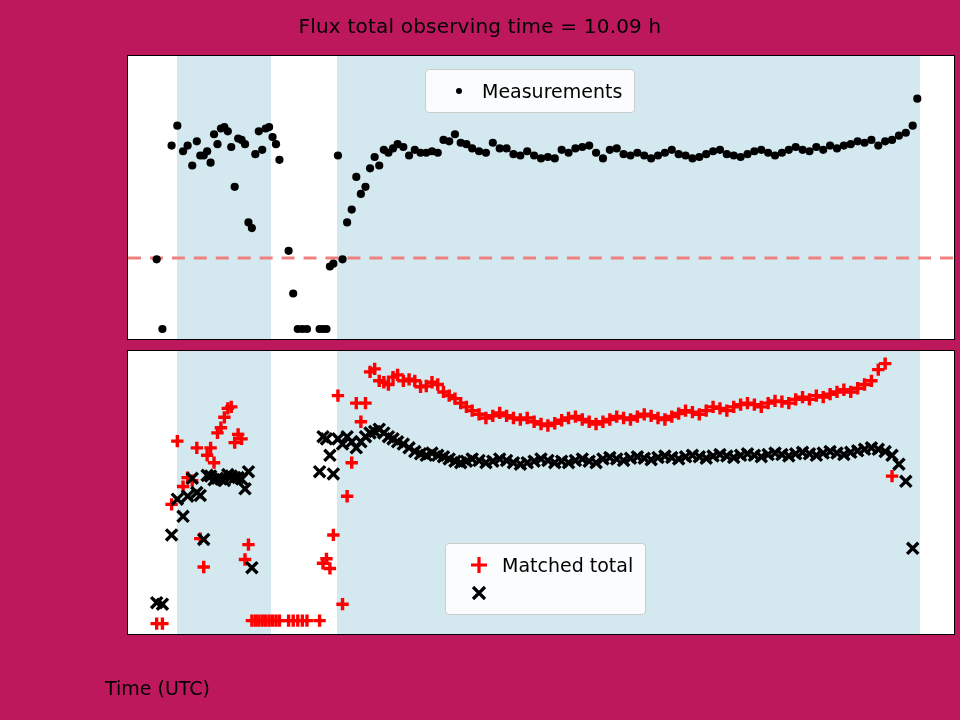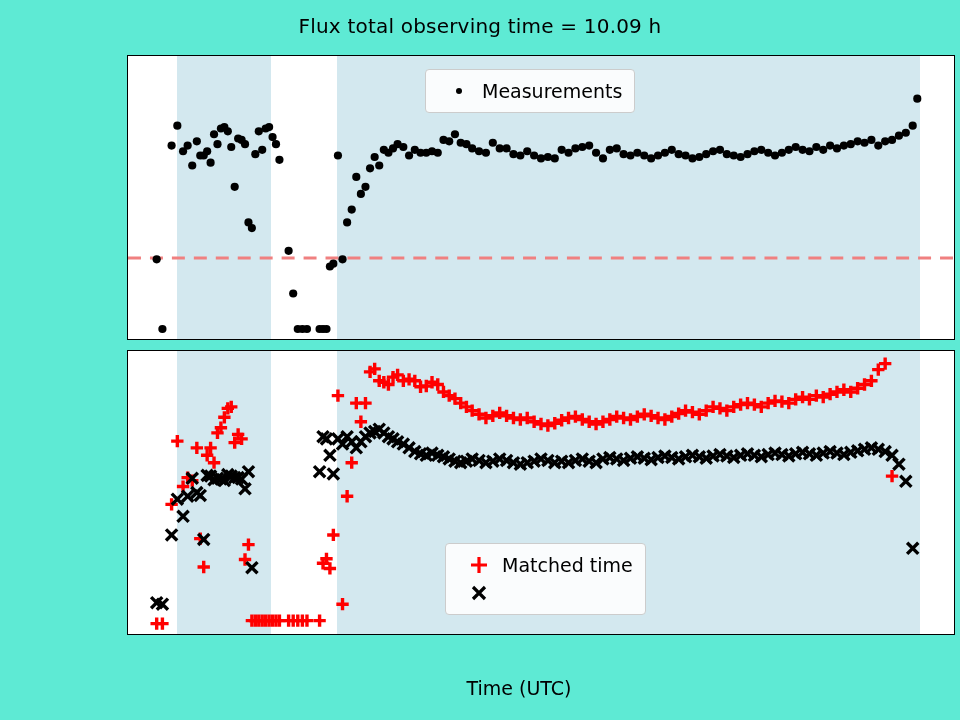--- a/index.html
+++ b/index.html
@@ -10,21 +10,21 @@
   body {
     width: 960px;
     height: 720px;
     font-family: "DejaVu Sans", sans-serif;
     overflow: hidden;
   }
   #figure {
     position: relative;
     width: 960px;
     height: 720px;
-    background: #5eead4;
+    background: #be185d;
   }
   #fig-title {
     position: absolute;
     left: 0;
     top: 14px;
     width: 960px;
     text-align: center;
     font-size: 20px;
     color: #000000;
     letter-spacing: 0.2px;
@@ -84,21 +84,21 @@
     top: 0;
     width: 1.6px;
     height: 6px;
     background: #000000;
   }
   #xlabel {
     position: absolute;
     left: 105px;
     top: 677px;
     width: 828px;
-    text-align: center;
+    text-align: left;
     font-size: 19px;
     color: #000000;
   }
 
   
   .legend {
     position: absolute;
     box-sizing: border-box;
     background: #fafcfd;
     border: 1px solid #cccccc;
@@ -632,21 +632,21 @@
         </div>
       </div>
 
     <div class="legend" id="legend-bot" style="left: 317px; top: 192px;">
       <div class="legend-row">
         <span class="legend-key">
           <svg width="22" height="22" viewBox="0 0 22 22">
               <path d="M11 3 L11 19 M3 11 L19 11" stroke="#ff0000" stroke-width="3.2"></path>
             </svg>
         </span>
-        <span class="legend-text">Matched time</span>
+        <span class="legend-text">Matched total</span>
       </div>
       <div class="legend-row">
         <span class="legend-key">
           <svg width="22" height="22" viewBox="0 0 22 22">
               <path d="M5 5 L17 17 M17 5 L5 17" stroke="#000000" stroke-width="3.2"></path>
             </svg>
         </span>
       </div>
     </div>
   </div>

